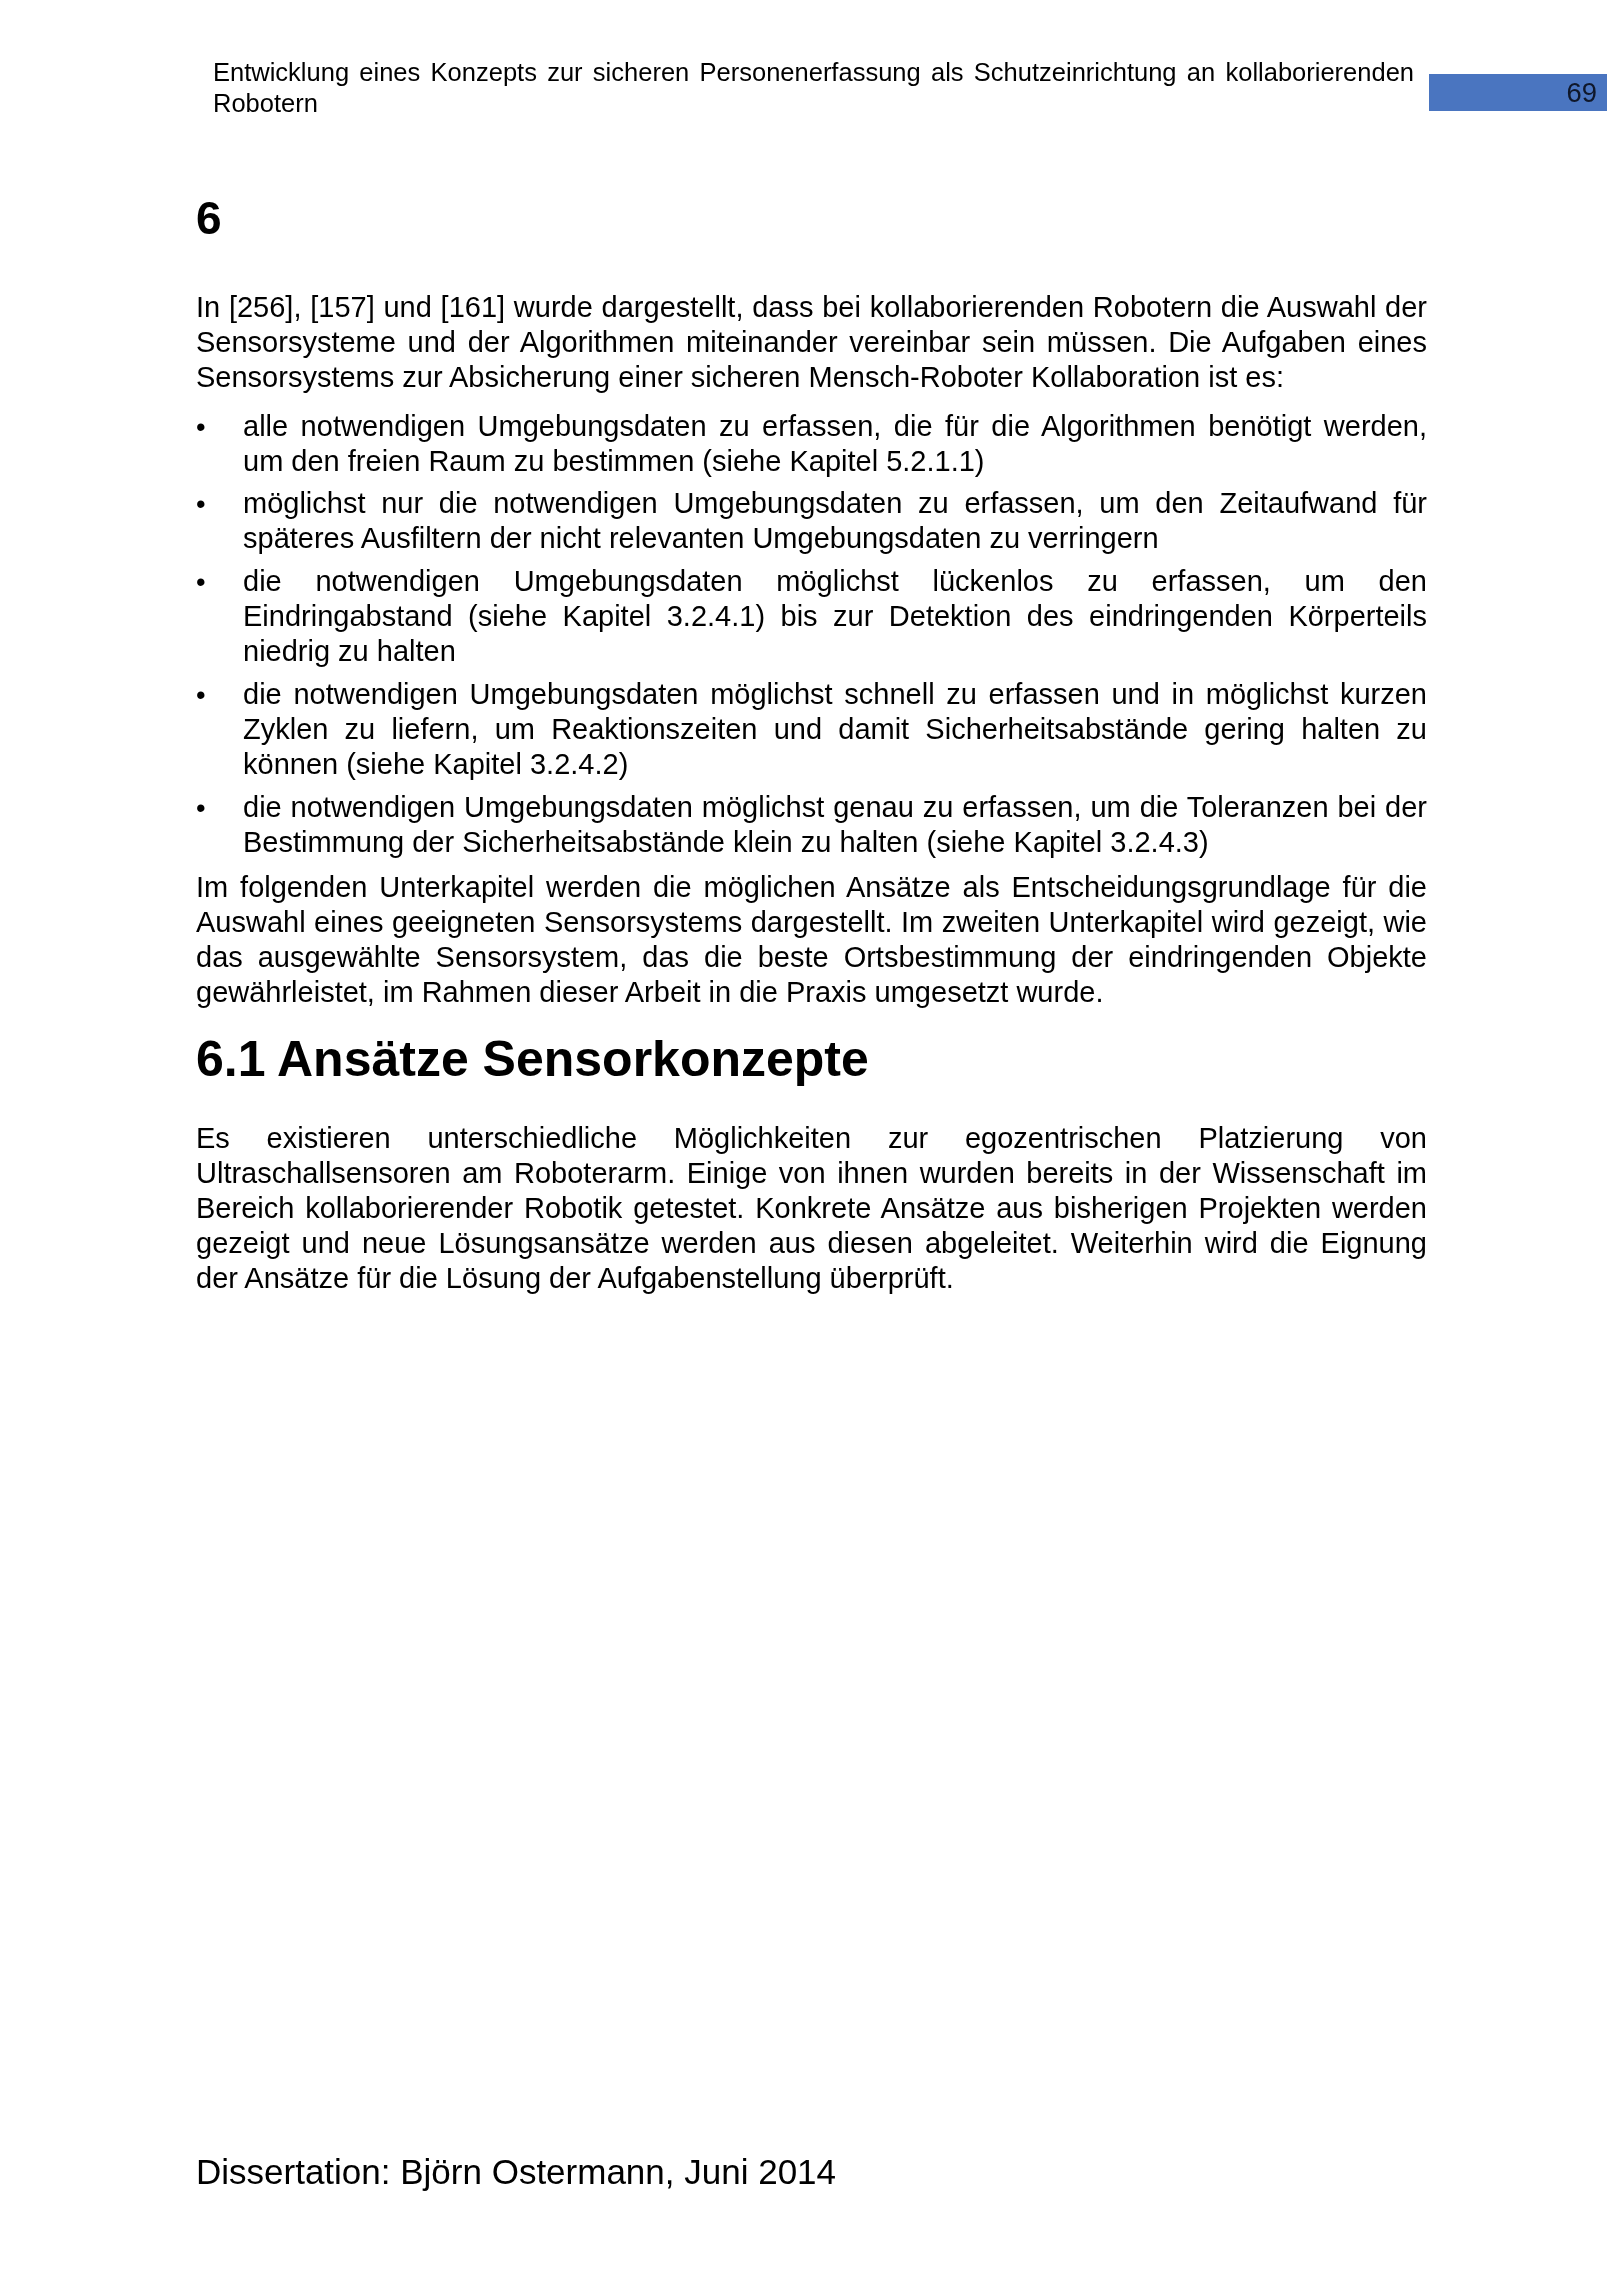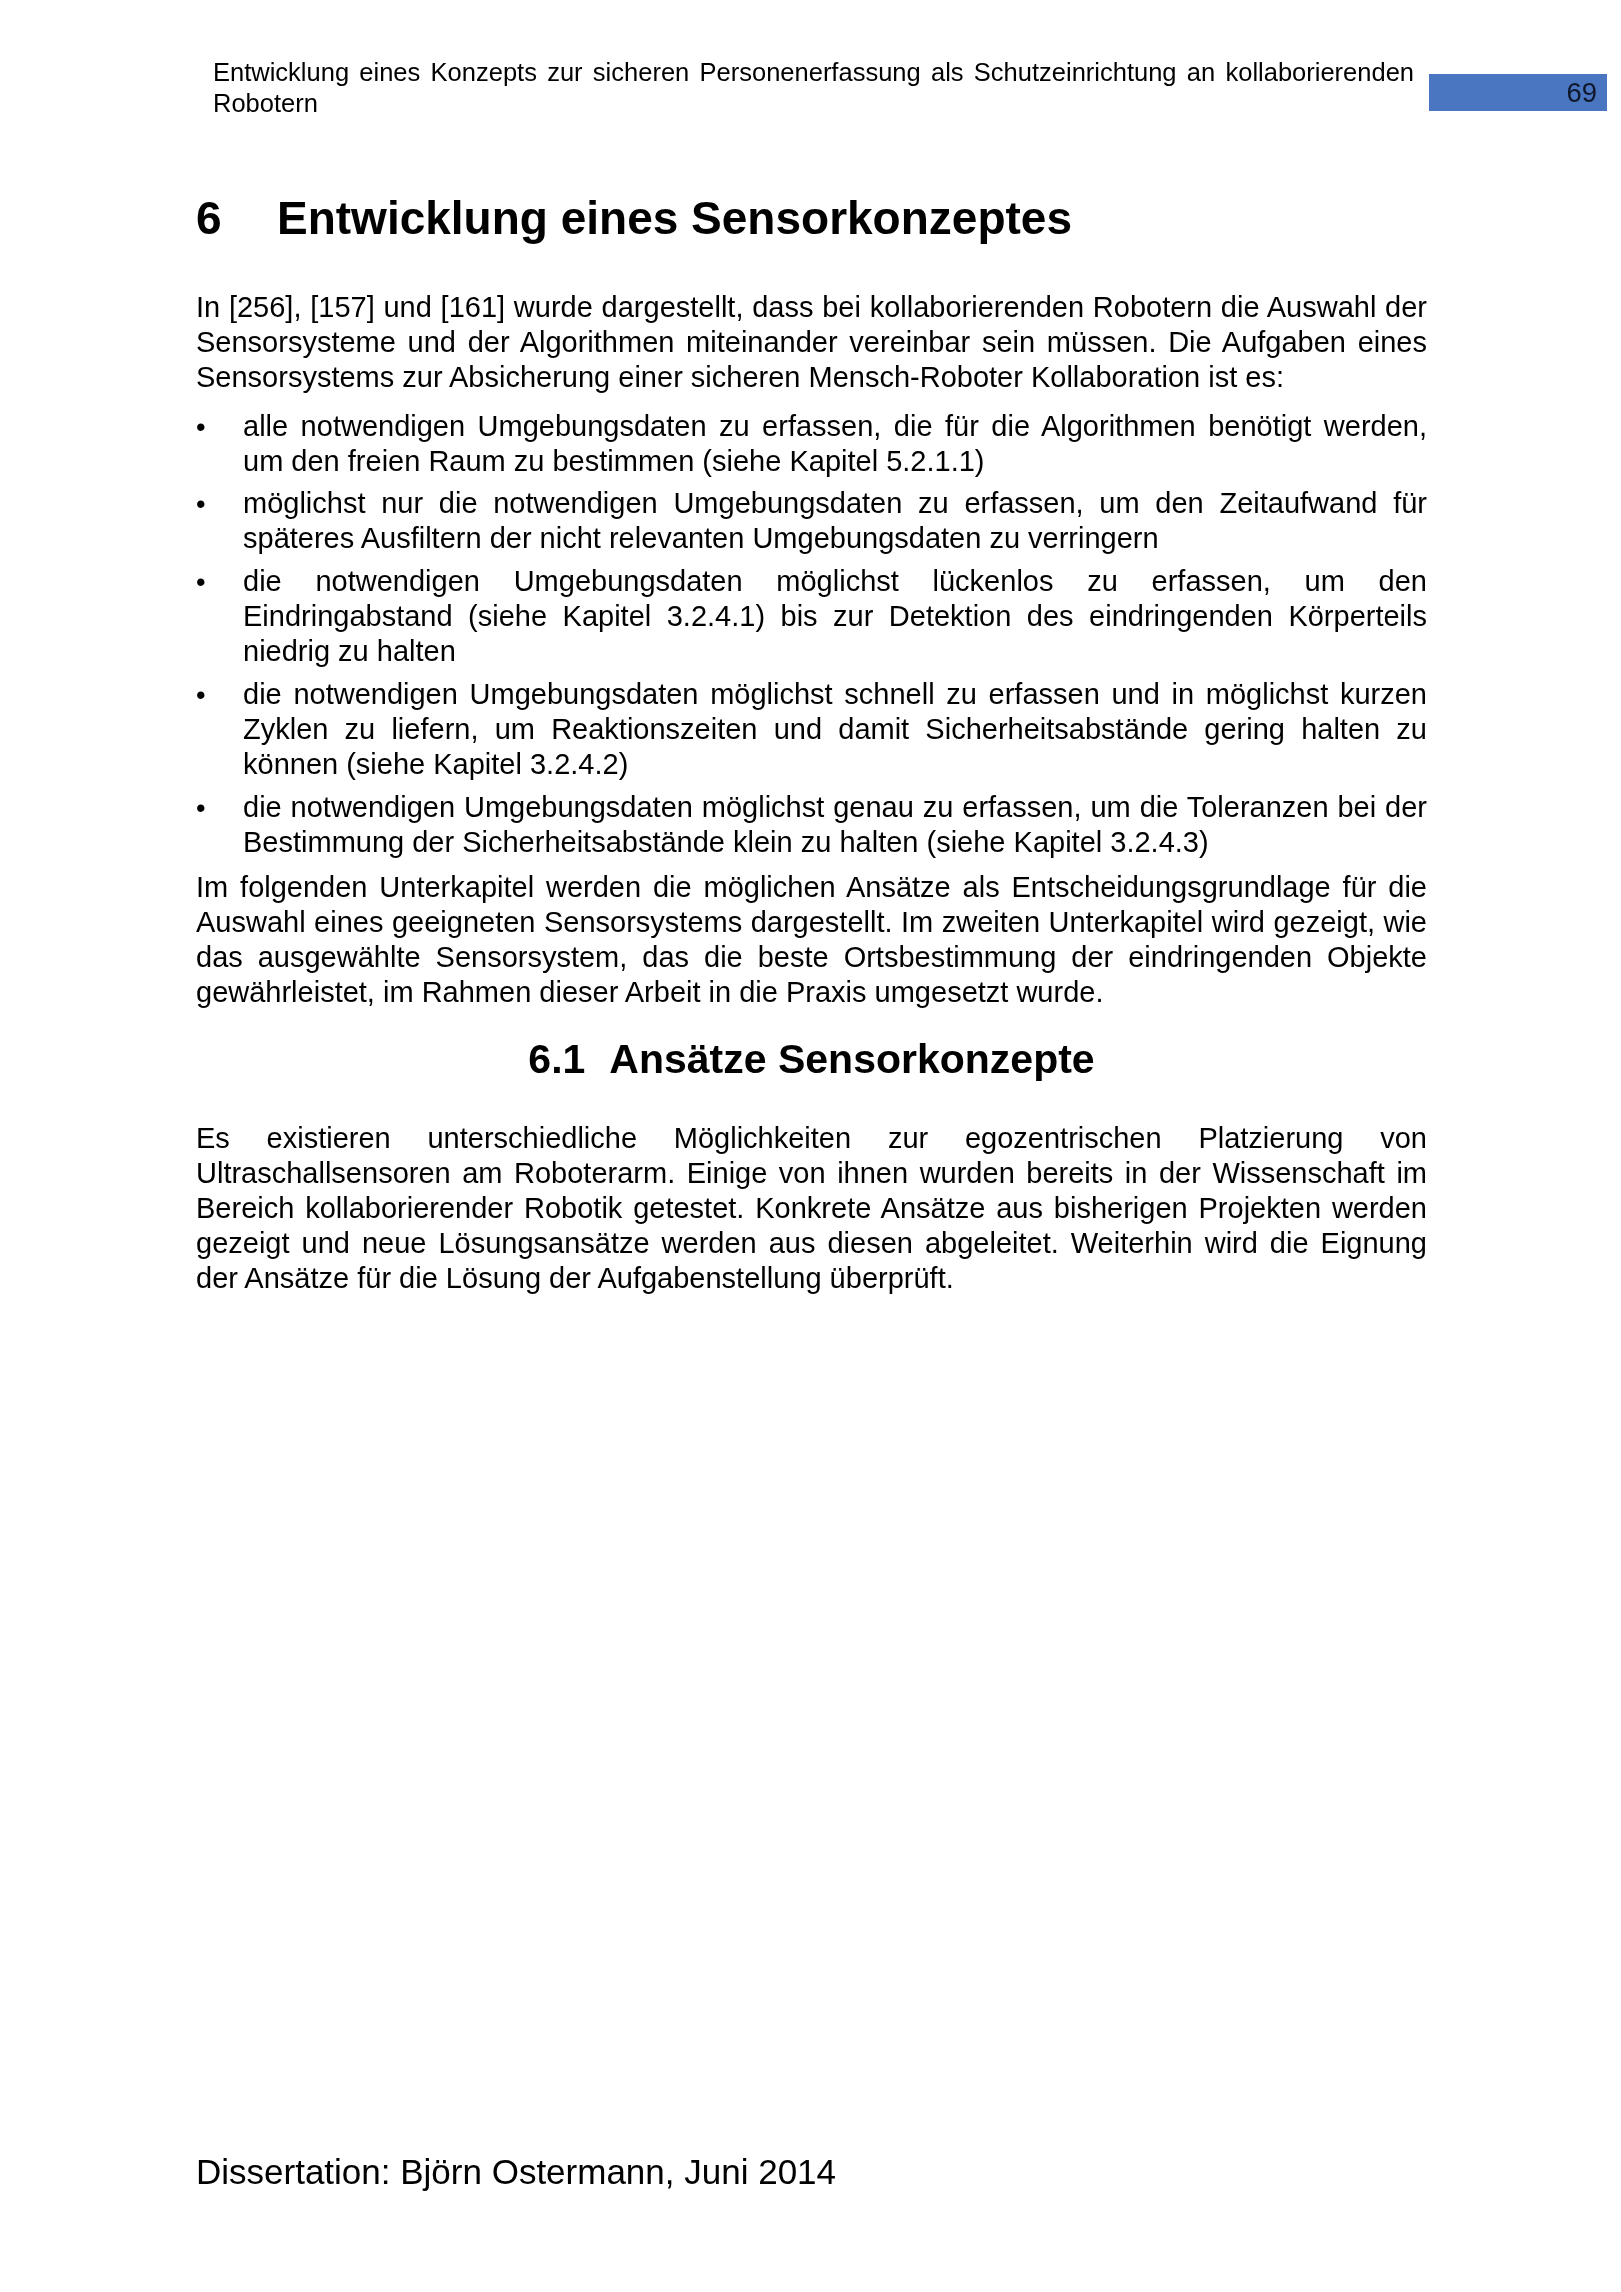--- a/index.html
+++ b/index.html
@@ -51,24 +51,23 @@
     display: flex;
     margin: 0 0 45px 0;
     font-size: 46px;
     line-height: 53px;
     font-weight: bold;
   }
   h1.chapter .h-num { width: 81px; flex: 0 0 81px; }
   h2.section {
     display: flex;
     margin: 25.5px 0 37px 0;
-    font-size: 41px;
+    font-size: 50px;
     line-height: 49px;
     font-weight: bold;
-    justify-content: center;
   }
   h2.section .h-num { width: 81px; flex: 0 0 81px; }
   p.body-par {
     margin: 0 0 13.7px 0;
     font-size: 29px;
     line-height: 35px;
     text-align: justify;
   }
   ul.req-list {
     list-style: none;
@@ -106,21 +105,20 @@
   <div class="running-head">Entwicklung eines Konzepts zur sicheren Personenerfassung als Schutzeinrichtung an kollaborierenden Robotern</div>
 
   <div class="page-badge" style="background: rgb(74, 117, 192);">
     <span>69</span>
   </div>
 
   <div class="content">
 
     <h1 class="chapter">
       <span class="h-num">6</span>
-      <span>Entwicklung eines Sensorkonzeptes</span>
     </h1>
 
     <p class="body-par">In [256], [157] und [161] wurde dargestellt, dass bei kollaborierenden Robotern die Auswahl der Sensorsysteme und der Algorithmen miteinander vereinbar sein müssen. Die Aufgaben eines Sensorsystems zur Absicherung einer sicheren Mensch-Roboter Kollaboration ist es:</p>
 
     <ul class="req-list">
       <li>
         <span class="bullet-cell">•</span>
         <span class="li-text">alle notwendigen Umgebungsdaten zu erfassen, die für die Algorithmen benötigt werden, um den freien Raum zu bestimmen (siehe Kapitel 5.2.1.1)</span>
       </li>
       <li>

